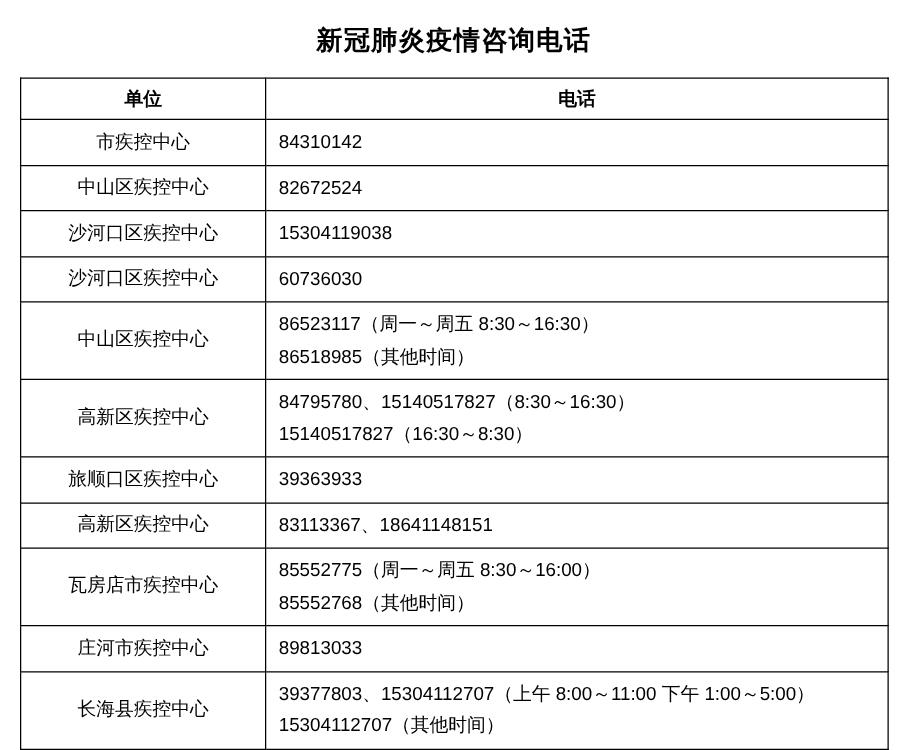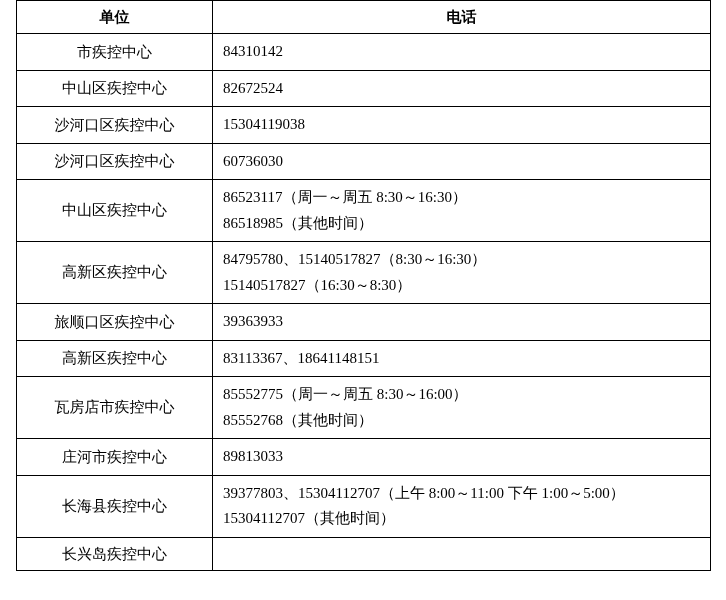--- a/index.html
+++ b/index.html
@@ -57,28 +57,28 @@
     line-height: 1.5;
   }
   td.phone {
     text-align: left;
     padding: 5px 10px;
     line-height: 1.7;
   }
   td.phone .line {
     display: block;
     white-space: nowrap;
-    font-family: Liberation Serif, serif;
   }
 </style>
 </head>
 <body>
 
 <div class="page">
 
+  <div class="doc-title">新冠肺炎疫情咨询电话</div>
 
   <div class="table-wrap">
     <table class="phone-table">
       <colgroup>
         <col class="c-unit">
         <col class="c-phone">
       </colgroup>
       <thead>
         <tr>
           <th>单位</th>

